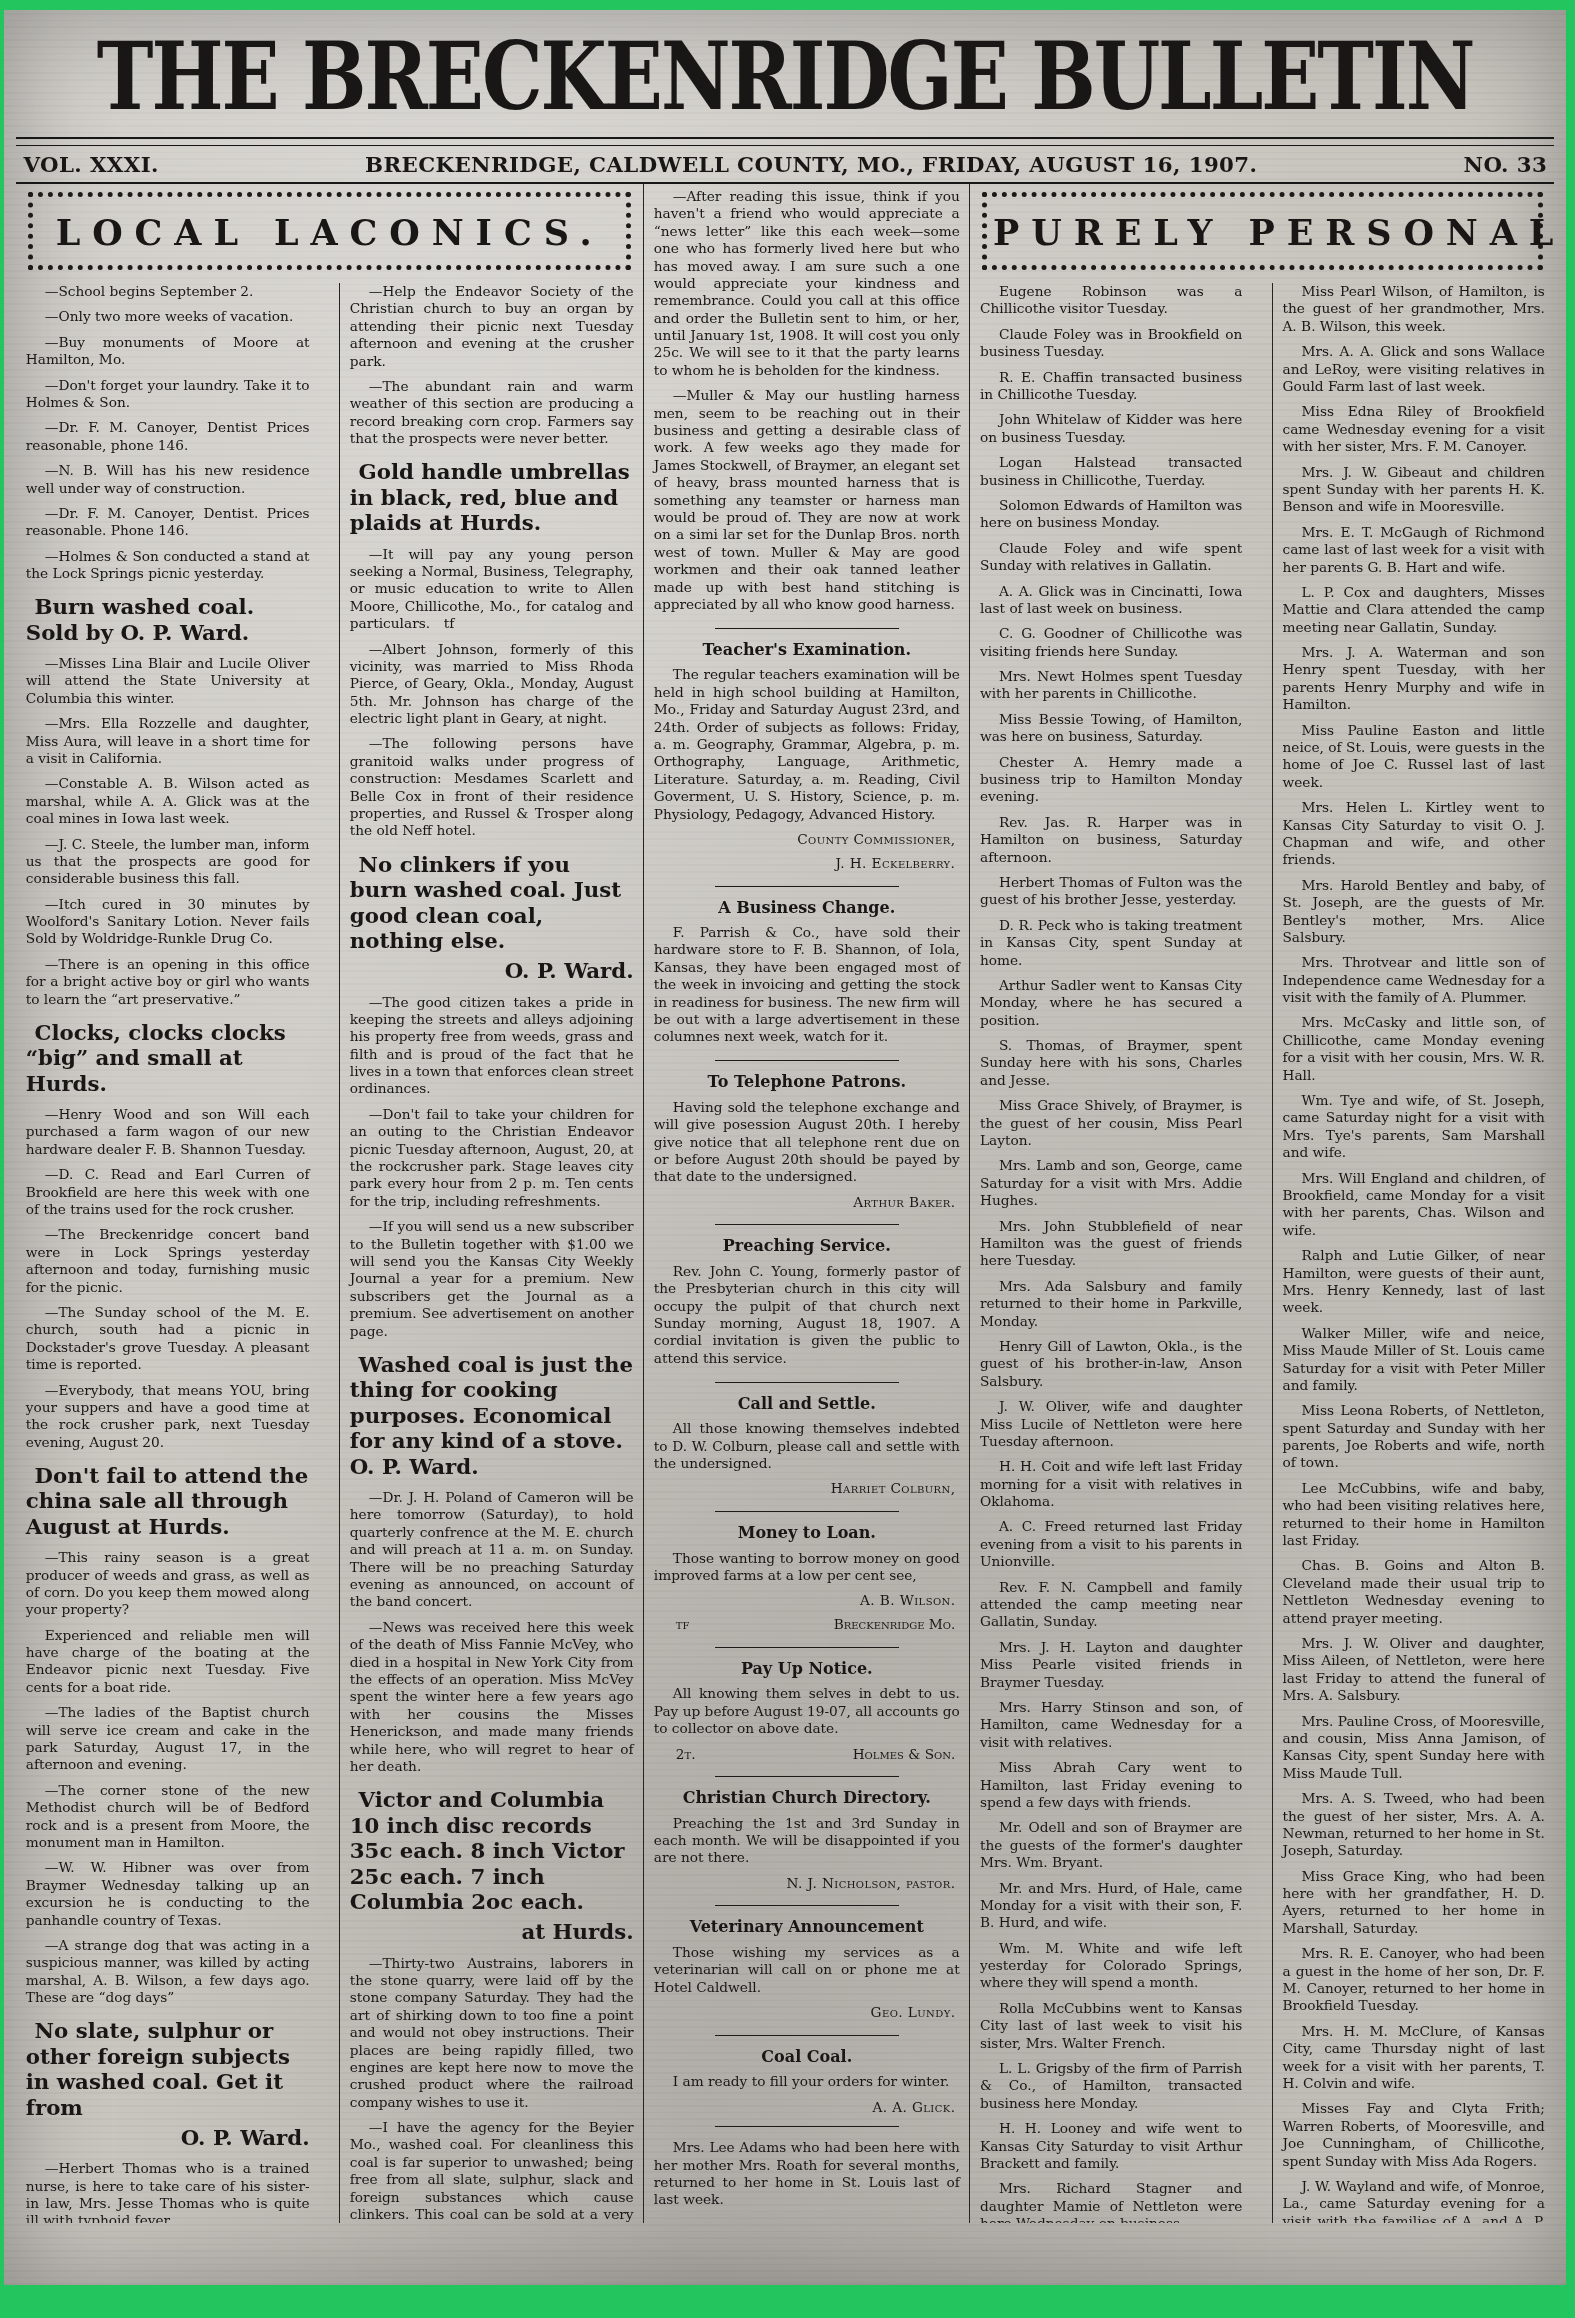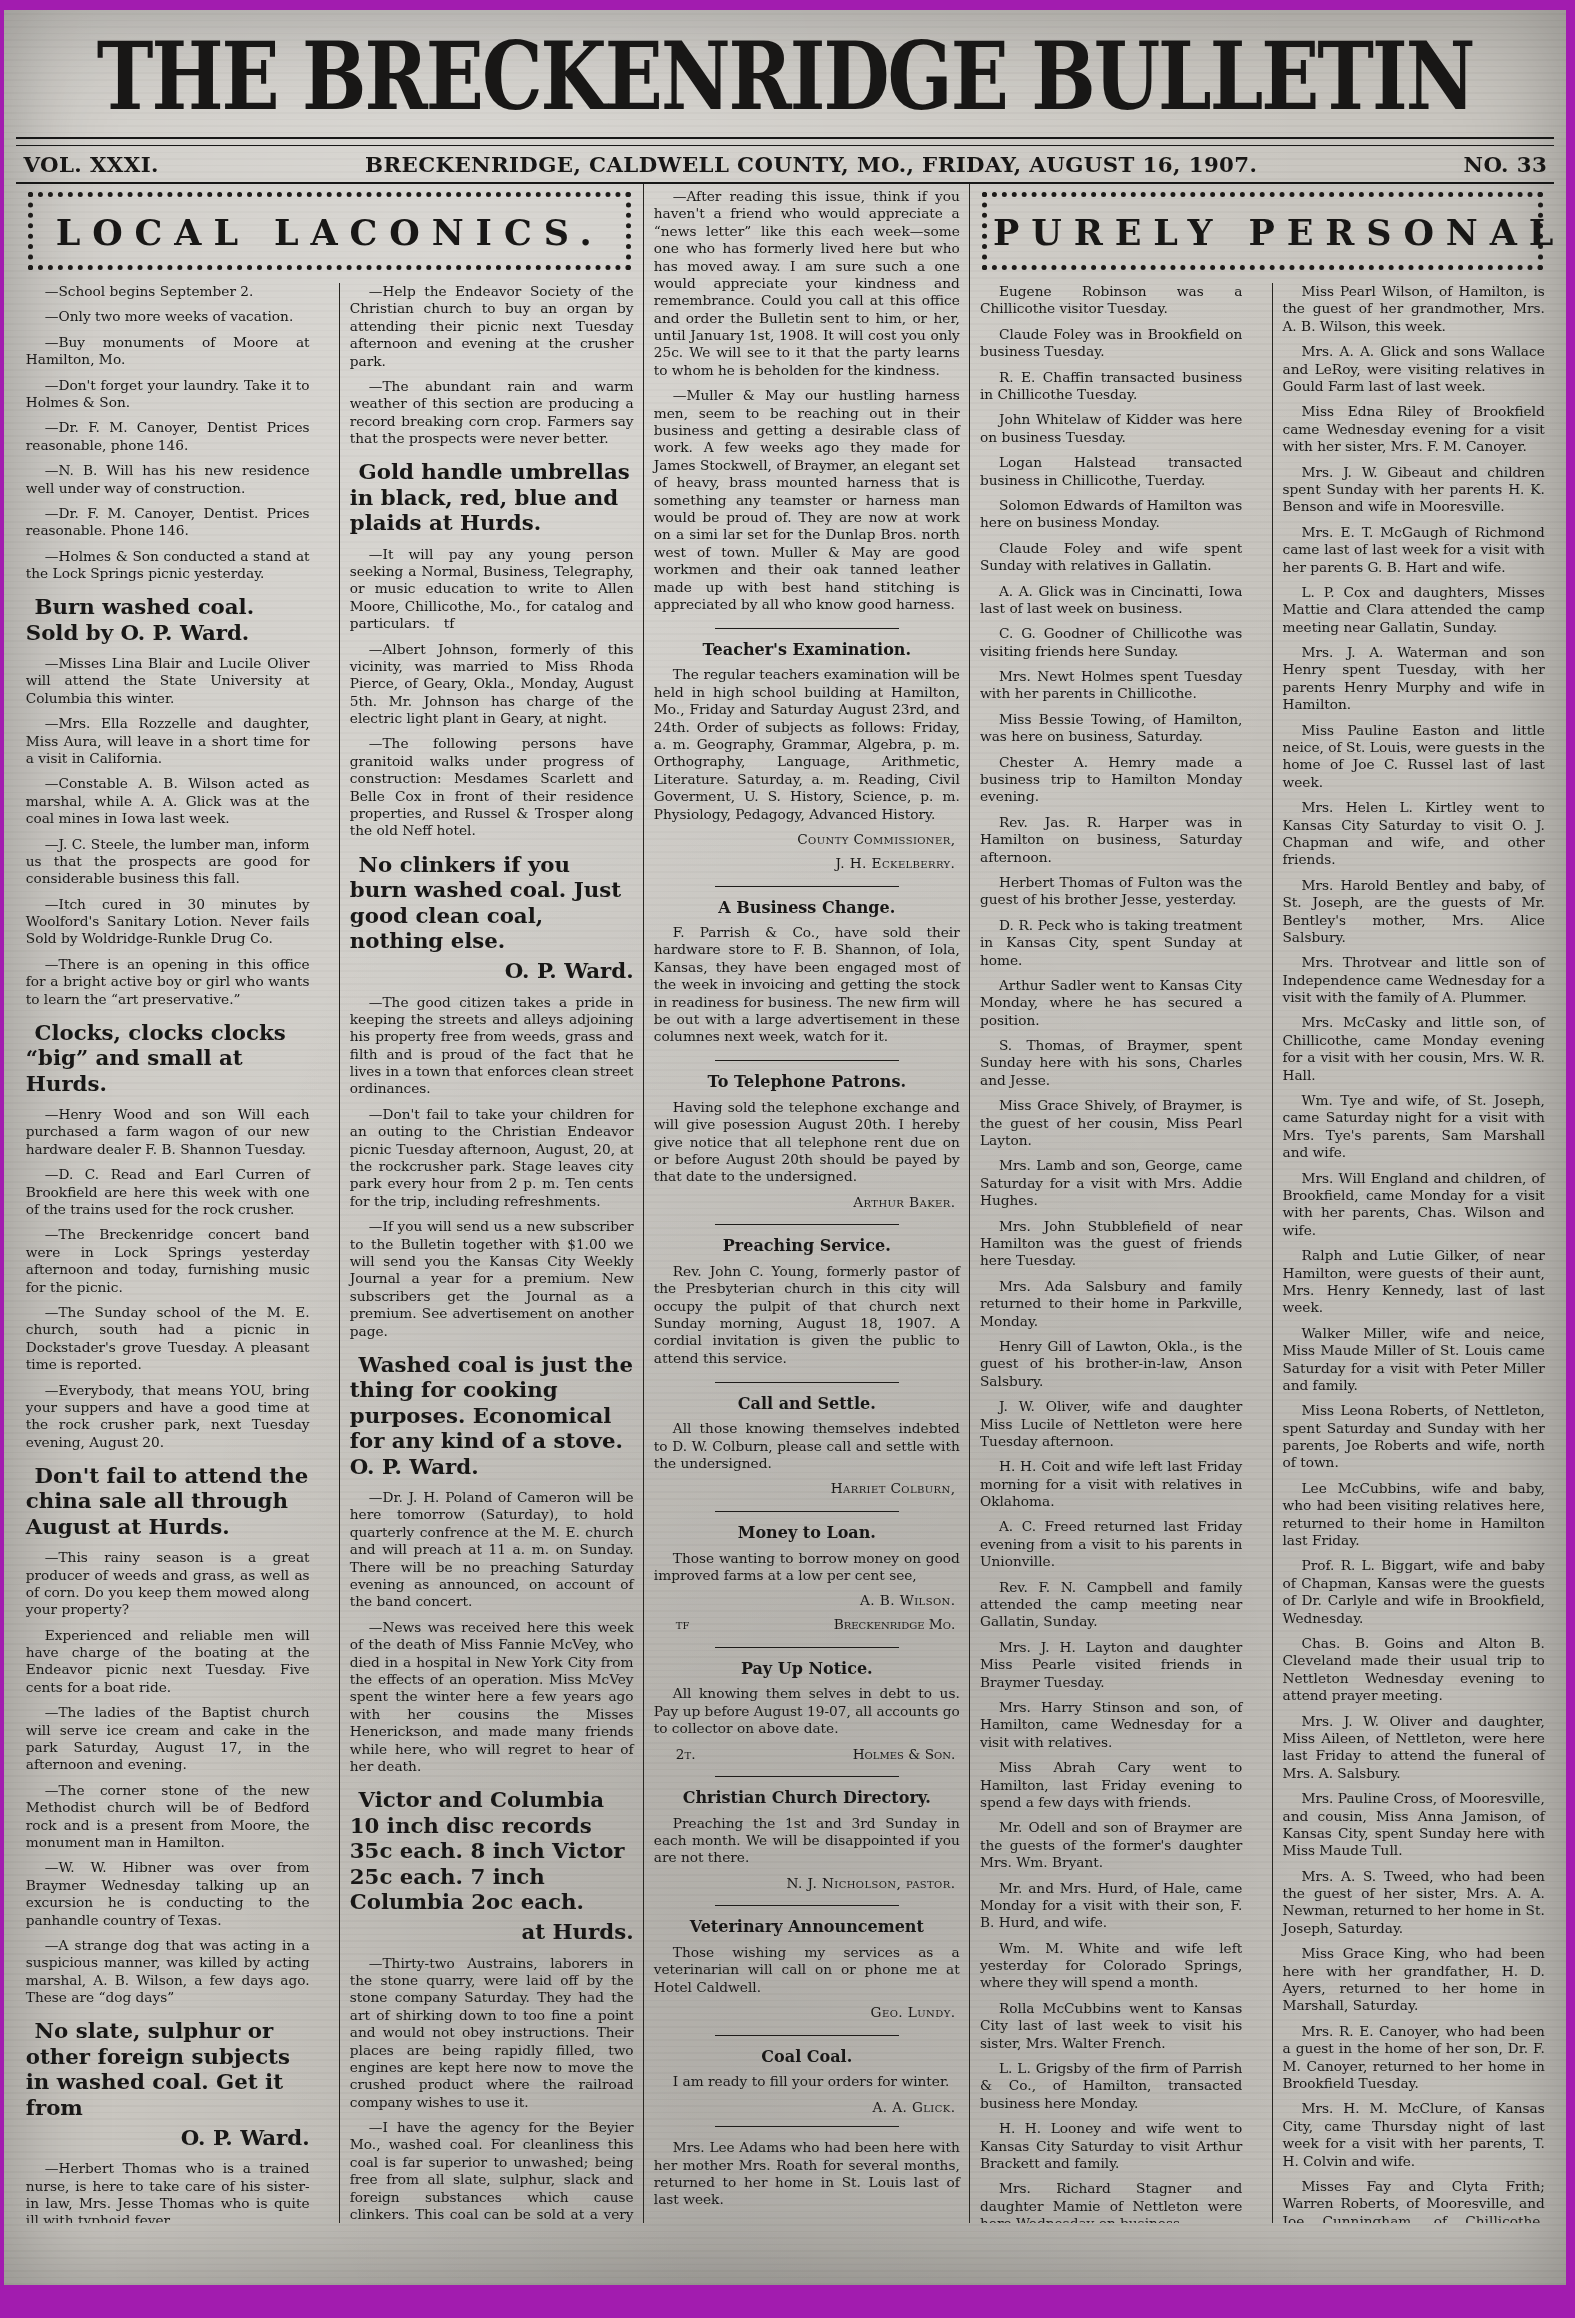--- a/index.html
+++ b/index.html
@@ -1,16 +1,16 @@
 <!DOCTYPE html>
 <html style="font-size:11.8px"><head>
 <meta charset="utf-8">
 <style>
   html,body{margin:0;padding:0;background:#090909;}
-  .scan{position:relative;width:1575px;height:2319px;background:#a21caf;overflow:hidden;
+  .scan{position:relative;width:1575px;height:2319px;background:#22c55e;overflow:hidden;
         font-family:"DejaVu Serif","Liberation Serif",serif;color:#181716;}
   .paper{position:absolute;left:4.4px;top:10.3px;right:8.8px;bottom:34px;overflow:hidden;
         background-color:#c9c6c0;
         background-image:
           radial-gradient(ellipse at 28% 12%, rgba(255,255,255,0.30), transparent 55%),
           radial-gradient(ellipse at 75% 70%, rgba(0,0,0,0.07), transparent 60%),
           radial-gradient(ellipse at 45% 95%, rgba(0,0,0,0.10), transparent 50%),
           repeating-linear-gradient(0deg, rgba(0,0,0,0.03) 0 1.5px, transparent 1.5px 6.6px);
         box-shadow:inset 0 0 103px rgba(0,0,0,0.30);}
   
@@ -229,21 +229,20 @@
               <p class="item">Mrs. Helen L. Kirtley went to Kansas City Saturday to visit O. J. Chapman and wife, and other friends.</p>
               <p class="item">Mrs. Harold Bentley and baby, of St. Joseph, are the guests of Mr. Bentley's mother, Mrs. Alice Salsbury.</p>
               <p class="item">Mrs. Throtvear and little son of Independence came Wednesday for a visit with the family of A. Plummer.</p>
               <p class="item">Mrs. McCasky and little son, of Chillicothe, came Monday evening for a visit with her cousin, Mrs. W. R. Hall.</p>
               <p class="item">Wm. Tye and wife, of St. Joseph, came Saturday night for a visit with Mrs. Tye's parents, Sam Marshall and wife.</p>
               <p class="item">Mrs. Will England and children, of Brookfield, came Monday for a visit with her parents, Chas. Wilson and wife.</p>
               <p class="item">Ralph and Lutie Gilker, of near Hamilton, were guests of their aunt, Mrs. Henry Kennedy, last of last week.</p>
               <p class="item">Walker Miller, wife and neice, Miss Maude Miller of St. Louis came Saturday for a visit with Peter Miller and family.</p>
               <p class="item">Miss Leona Roberts, of Nettleton, spent Saturday and Sunday with her parents, Joe Roberts and wife, north of town.</p>
               <p class="item">Lee McCubbins, wife and baby, who had been visiting relatives here, returned to their home in Hamilton last Friday.</p>
-              <p class="item">Prof. R. L. Biggart, wife and baby of Chapman, Kansas were the guests of Dr. Carlyle and wife in Brookfield, Wednesday.</p>
               <p class="item">Chas. B. Goins and Alton B. Cleveland made their usual trip to Nettleton Wednesday evening to attend prayer meeting.</p>
               <p class="item">Mrs. J. W. Oliver and daughter, Miss Aileen, of Nettleton, were here last Friday to attend the funeral of Mrs. A. Salsbury.</p>
               <p class="item">Mrs. Pauline Cross, of Mooresville, and cousin, Miss Anna Jamison, of Kansas City, spent Sunday here with Miss Maude Tull.</p>
               <p class="item">Mrs. A. S. Tweed, who had been the guest of her sister, Mrs. A. A. Newman, returned to her home in St. Joseph, Saturday.</p>
               <p class="item">Miss Grace King, who had been here with her grandfather, H. D. Ayers, returned to her home in Marshall, Saturday.</p>
               <p class="item">Mrs. R. E. Canoyer, who had been a guest in the home of her son, Dr. F. M. Canoyer, returned to her home in Brookfield Tuesday.</p>
               <p class="item">Mrs. H. M. McClure, of Kansas City, came Thursday night of last week for a visit with her parents, T. H. Colvin and wife.</p>
               <p class="item">Misses Fay and Clyta Frith; Warren Roberts, of Mooresville, and Joe Cunningham, of Chillicothe, spent Sunday with Miss Ada Rogers.</p>
               <p class="item">J. W. Wayland and wife, of Monroe, La., came Saturday evening for a visit with the families of A. and A. P. Brunk and H. F. Weaver.</p>
             </div>

